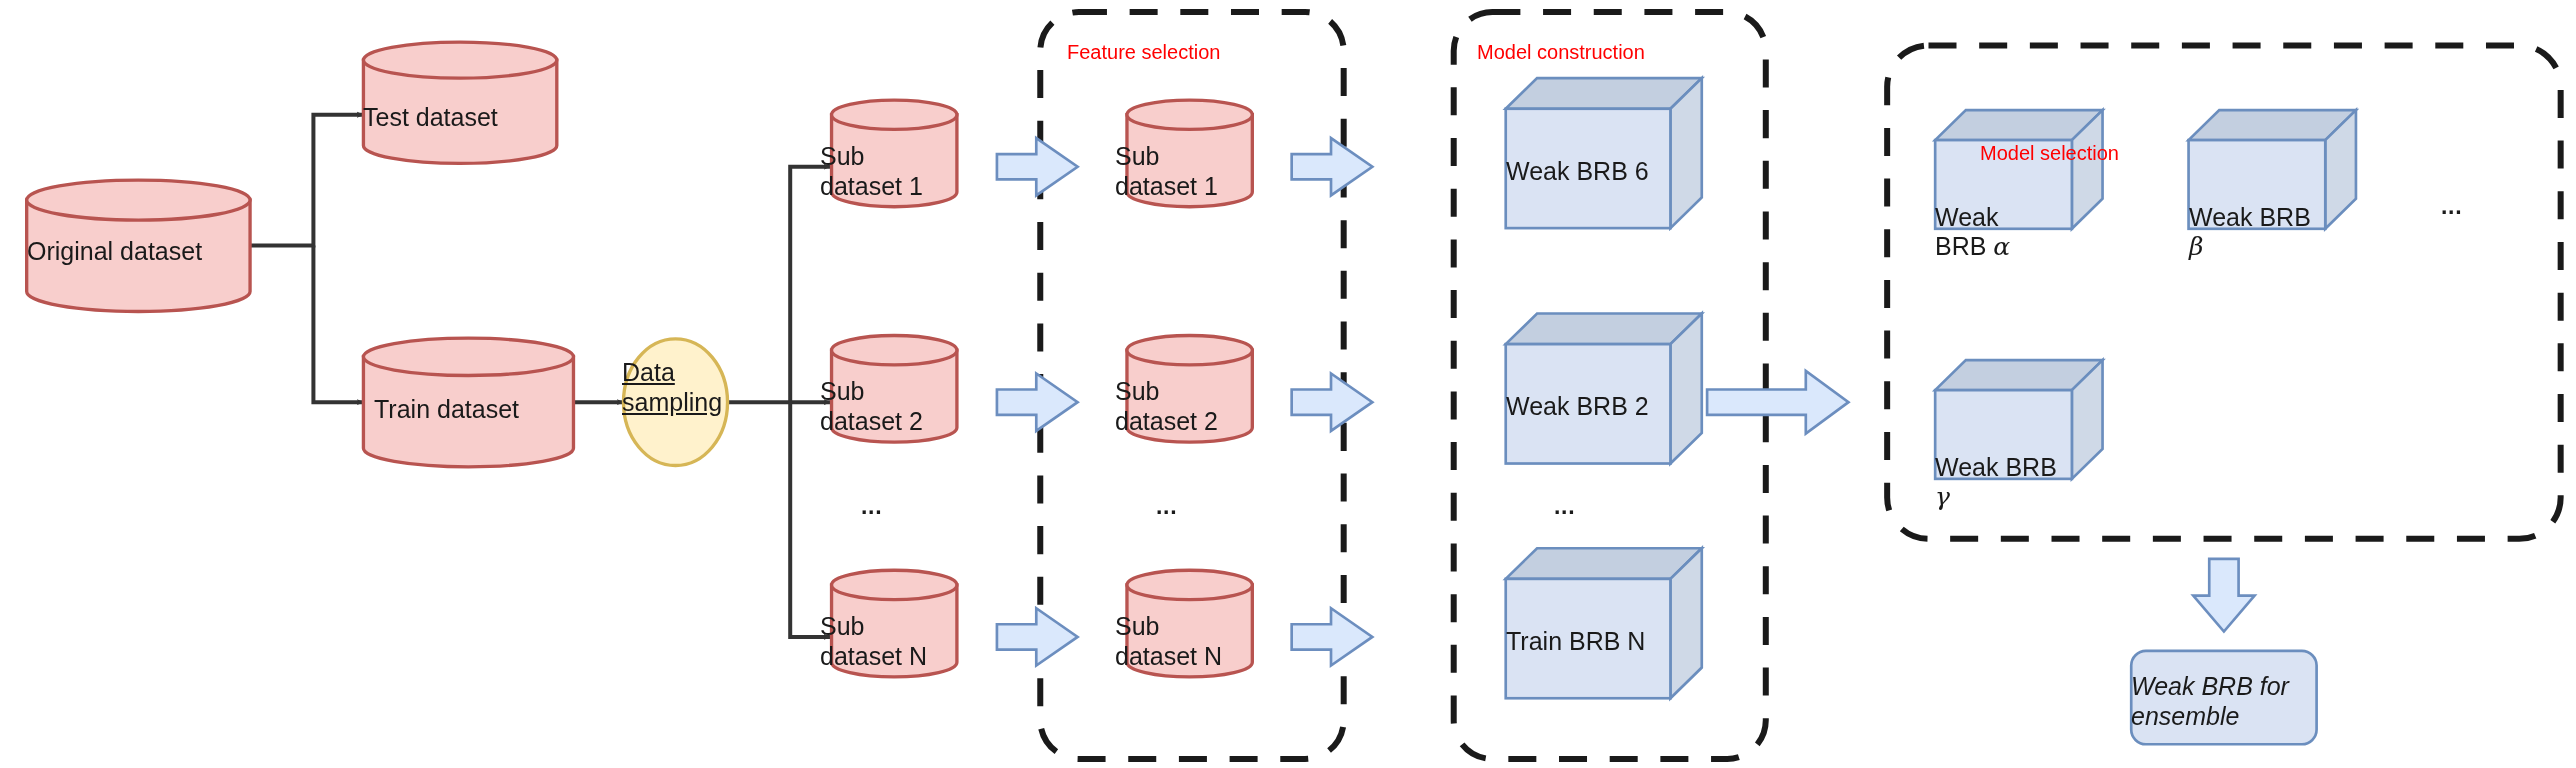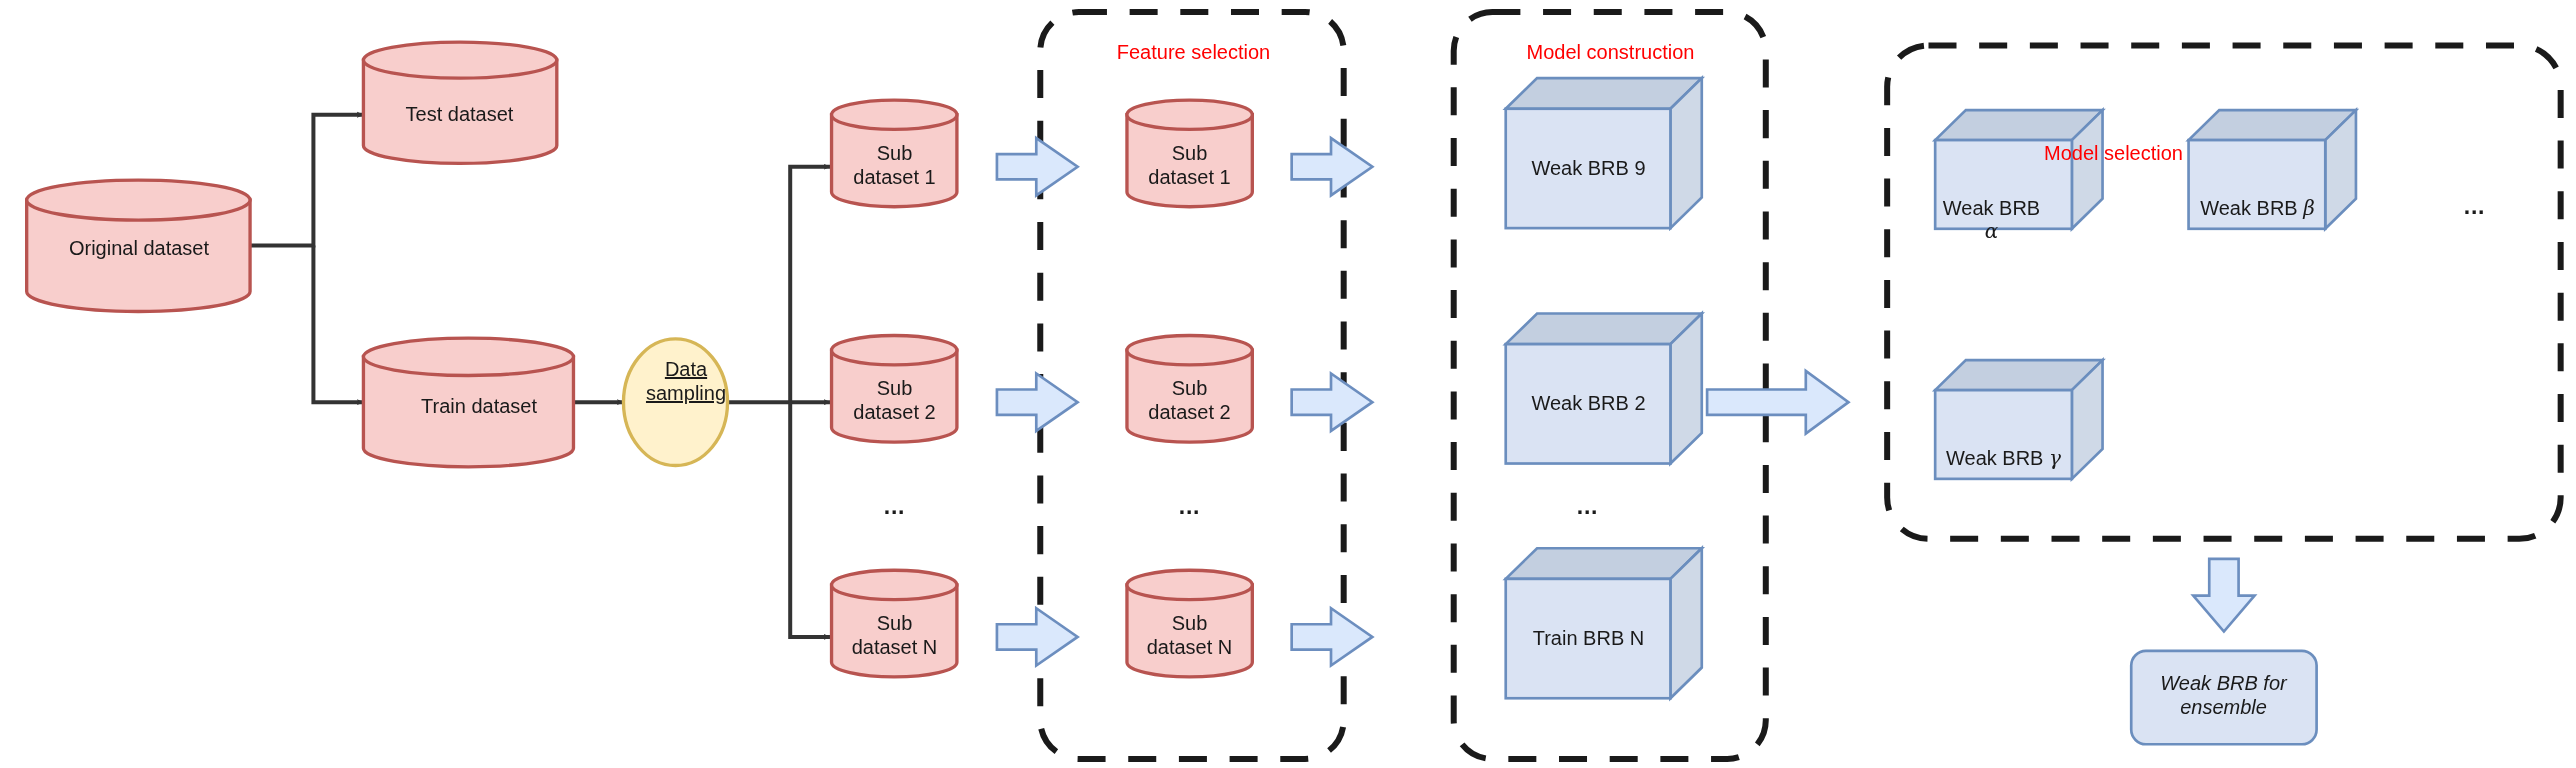--- a/index.html
+++ b/index.html
@@ -15,26 +15,26 @@
     overflow:hidden;
   }
   #svg-layer{
     position:absolute;
     left:0; top:0;
     width:2576px;
     height:769px;
   }
   .lbl{
     position:absolute;
-    text-align:center;
+    text-align:left;
     line-height:1.18;
     pointer-events:none;
     white-space:pre-line;
   }
-  .node-lbl{ font-size:20px; color:#1a1a1a; }
+  .node-lbl{ font-size:25px; color:#1a1a1a; }
   .group-lbl{ font-size:20px; color:#ff0000; }
   .ellipsis{ font-size:23px; color:#1a1a1a; letter-spacing:0.7px; font-weight:700;}
   .gk{ font-style:italic; font-family:"DejaVu Serif", serif; }
 </style>
 </head>
 <body>
 
 <div id="stage">
 
   <svg id="svg-layer" viewBox="0 0 3863 1153" xmlns="http://www.w3.org/2000/svg">
@@ -201,21 +201,21 @@
   <div class="lbl node-lbl" style="left:1115px;top:142px;width:149px;">Sub
 dataset 1</div>
   <div class="lbl node-lbl" style="left:1115px;top:377px;width:149px;">Sub
 dataset 2</div>
   <div class="lbl node-lbl" style="left:1115px;top:612px;width:149px;">Sub
 dataset N</div>
 
   <div class="lbl node-lbl" style="left:622px;top:358px;width:128px;text-decoration:underline;">Data
 sampling</div>
 
-  <div class="lbl node-lbl" style="left:1506px;top:157px;width:165px;">Weak BRB 9</div>
+  <div class="lbl node-lbl" style="left:1506px;top:157px;width:165px;">Weak BRB 6</div>
   <div class="lbl node-lbl" style="left:1506px;top:392px;width:165px;">Weak BRB 2</div>
   <div class="lbl node-lbl" style="left:1506px;top:627px;width:165px;">Train BRB N</div>
 
   <div class="lbl node-lbl" style="left:1935px;top:173px;width:113px;">
     <span>Weak BRB </span><span class="gk">α</span>
   </div>
   <div class="lbl node-lbl" style="left:2189px;top:173px;width:137px;">
     <span>Weak BRB </span><span class="gk">β</span>
   </div>
   <div class="lbl node-lbl" style="left:1935px;top:423px;width:137px;">

